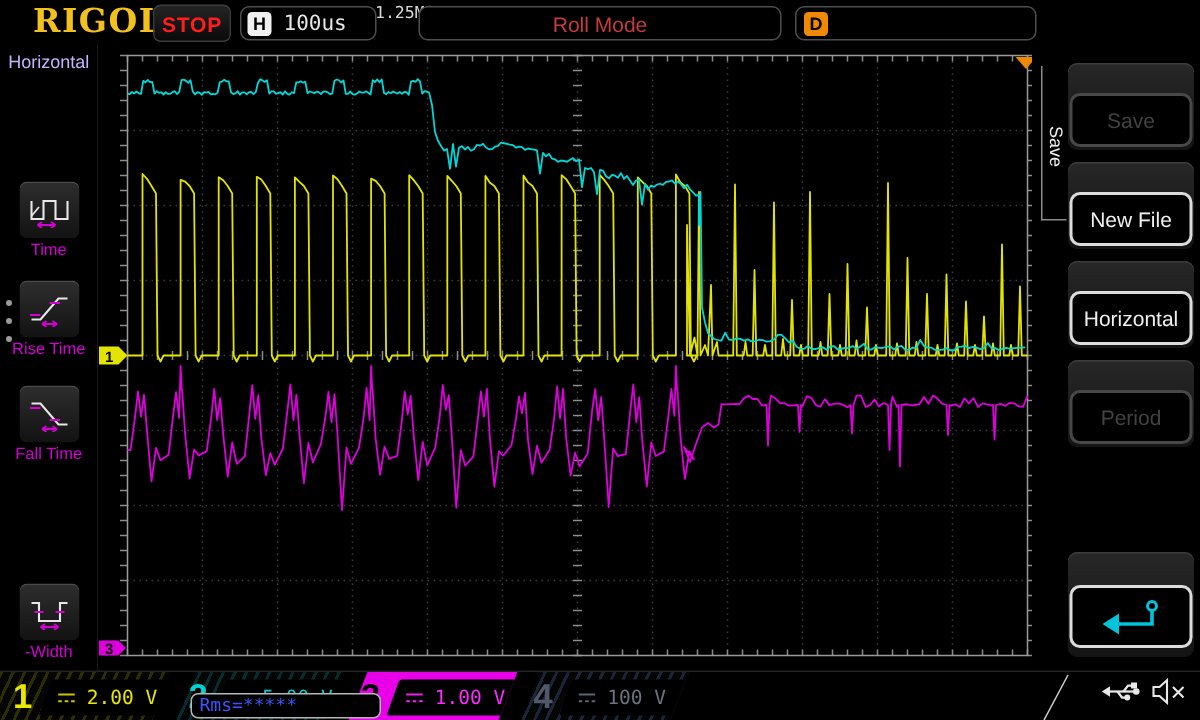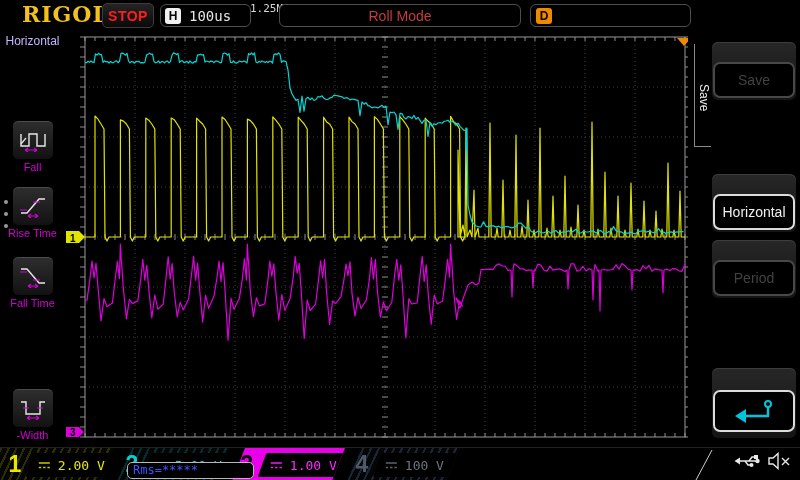--- a/index.html
+++ b/index.html
@@ -96,21 +96,21 @@
     <div class="lm-item" style="top:90px">
       <div class="lm-btn">
           <span>
         <svg width="30" height="24" viewBox="0 0 30 24">
           <path d="M3 6 V18 H11 V6 H19 V18 H27 V6" stroke="#e8e8e8" fill="none" stroke-width="1.4"></path>
           <path d="M3 16 l5 -6" stroke="#e8e8e8" fill="none" stroke-width="1.2"></path>
           <path d="M7 22 H19 M7 22 l3 -2 M7 22 l3 2 M19 22 l-3 -2 M19 22 l-3 2" stroke="#d400d4" fill="none" stroke-width="1.2"></path>
         </svg>
           </span>
         </div>
-      <div class="lm-label">Fall</div>
+      <div class="lm-label">Time</div>
     </div>
 
     <div class="lm-item" style="top:226px">
       <div class="lm-btn">
           <span>
         <svg width="30" height="24" viewBox="0 0 30 24">
           <path d="M3 5 H9 L21 19 H27" stroke="#e8e8e8" fill="none" stroke-width="1.4"></path>
           <path d="M2 8 h7 M15 16 h7" stroke="#d400d4" fill="none" stroke-width="1.2"></path>
           <path d="M10 22 H20 M10 22 l3 -2 M10 22 l3 2 M20 22 l-3 -2 M20 22 l-3 2" stroke="#d400d4" fill="none" stroke-width="1.2"></path>
         </svg>
@@ -177,20 +177,23 @@
         <polygon points="677,38 691,38 684,46" fill="#f08800"></polygon>
       </svg>
     <div class="meas rms" style="color: rgb(58, 85, 255);">Rms=*****</div>
   </div>
 
   <div class="rightmenu">
     <div class="menu-tab">Save</div>
     <div class="rm-item" style="top:12px">
       <div class="rm-btn disabled">Save</div>
     </div>
+    <div class="rm-item" style="top:78px">
+      <div class="rm-btn">New File</div>
+    </div>
     <div class="rm-item" style="top:144px">
       <div class="rm-btn">Horizontal</div>
     </div>
     <div class="rm-item" style="top:210px">
       <div class="rm-btn disabled">Period</div>
     </div>
     <div class="rm-item rm-back">
       <div class="rm-btn">
           <span>
         <svg width="44" height="26" viewBox="0 0 44 26">

